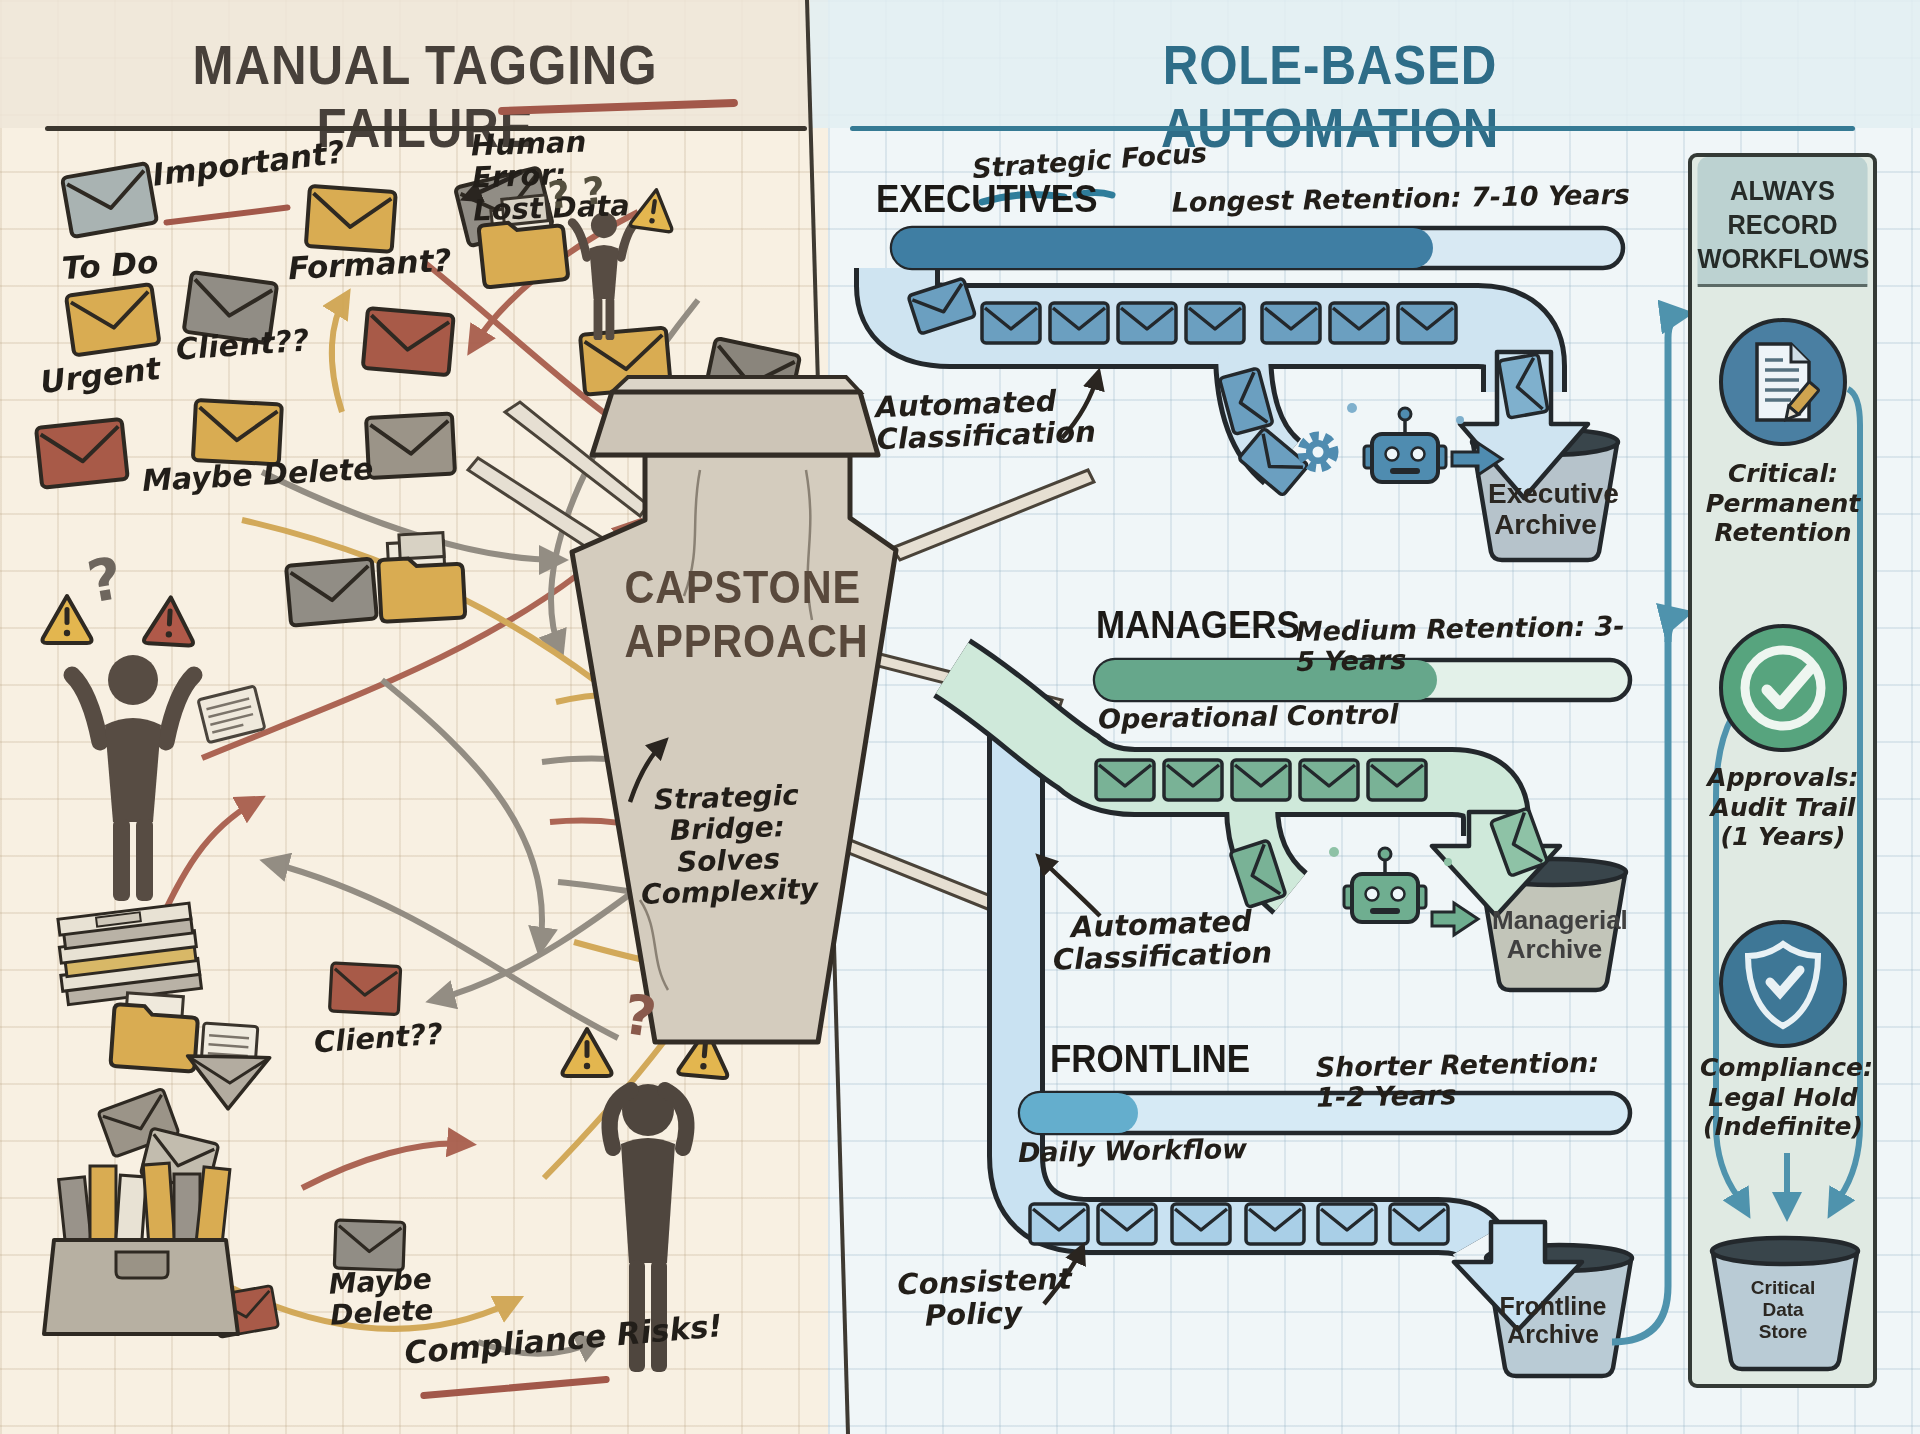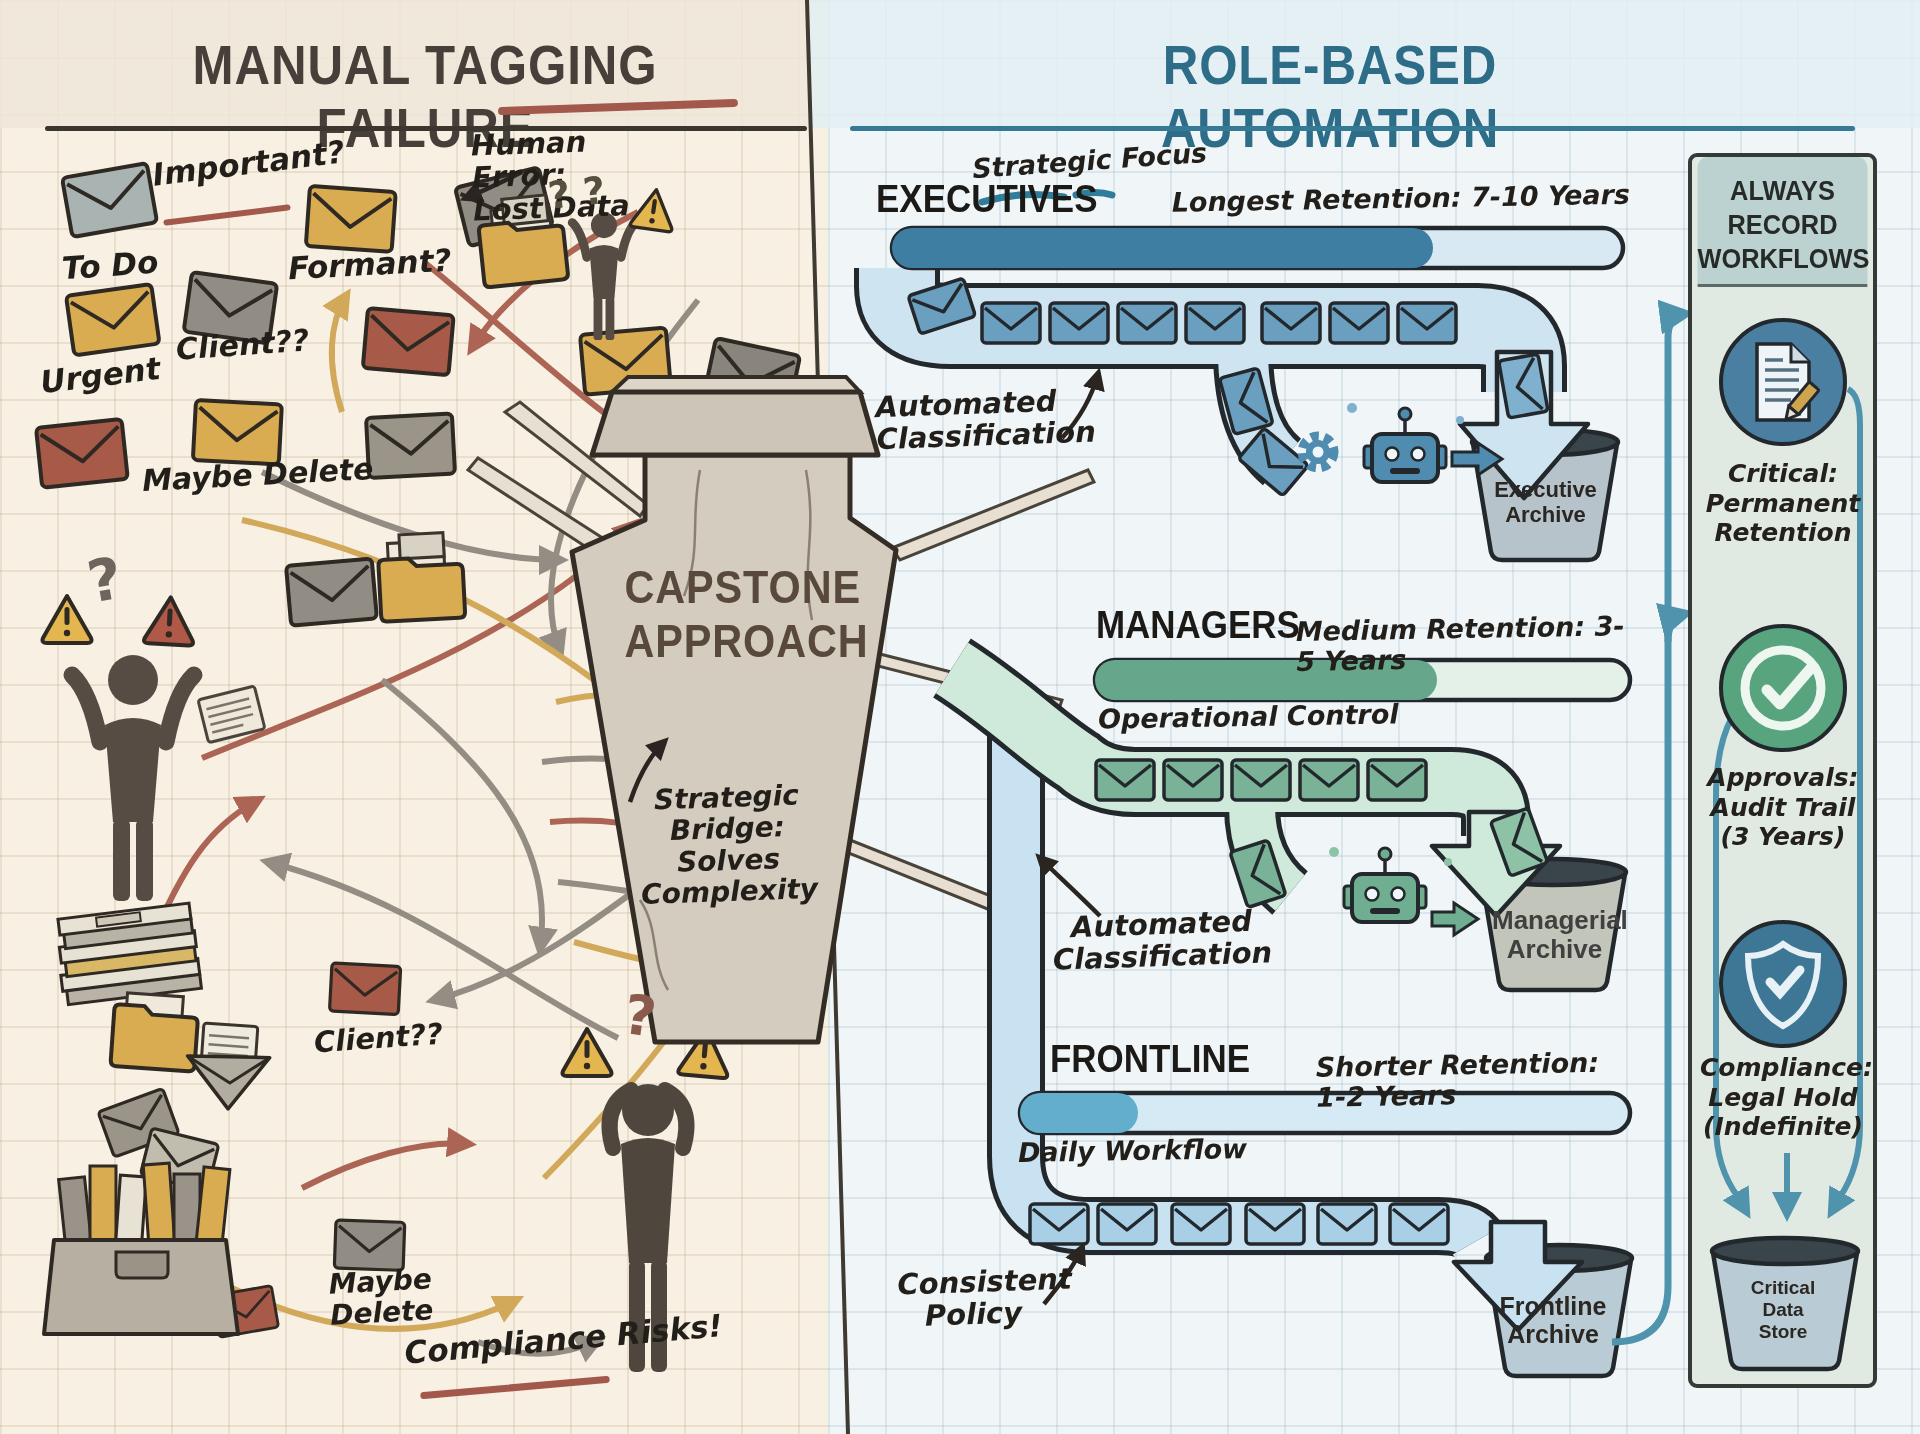--- a/index.html
+++ b/index.html
@@ -339,21 +339,21 @@
   <div class="lbl hd" style="left:612px;top:560px;width:250px;text-align:center;font-size:46px;line-height:1.18;color:#59493c;letter-spacing:1px;transform:scaleX(.9);">CAPSTONE
 APPROACH</div>
   <div class="lbl" style="left:608px;top:782px;width:240px;text-align:center;font-size:28px;transform:rotate(-2deg);">Strategic Bridge:
 Solves Complexity</div>
 
   <div class="lbl hd" style="left:876px;top:178px;font-size:38px;color:#1c1a17;transform:scaleX(.92);transform-origin:left;">EXECUTIVES</div>
   <div class="lbl" style="left:972px;top:146px;font-size:27px;transform:rotate(-4deg);">Strategic Focus</div>
   <div class="lbl" style="left:1140px;top:184px;width:490px;text-align:right;font-size:27px;transform:rotate(-1deg);">Longest Retention: 7-10 Years</div>
   <div class="lbl" style="left:876px;top:388px;width:180px;text-align:center;font-size:29px;transform:rotate(-2deg);">Automated
 Classification</div>
-  <div class="lbl hd" style="left:1488px;top:478px;width:115px;text-align:center;font-size:22px;color:#2b2722;">Executive
+  <div class="lbl hd" style="left:1488px;top:478px;width:115px;text-align:center;font-size:28px;color:#2b2722;">Executive
 Archive</div>
 
   <div class="lbl hd" style="left:1096px;top:604px;font-size:38px;color:#1c1a17;transform:scaleX(.92);transform-origin:left;">MANAGERS</div>
   <div class="lbl" style="left:1296px;top:614px;width:340px;font-size:27px;transform:rotate(-1deg);">Medium Retention: 3-5 Years</div>
   <div class="lbl" style="left:1098px;top:702px;font-size:27px;transform:rotate(-1deg);">Operational Control</div>
   <div class="lbl" style="left:1052px;top:908px;width:220px;text-align:center;font-size:29px;transform:rotate(-2deg);">Automated
 Classification</div>
   <div class="lbl hd" style="left:1492px;top:906px;width:125px;text-align:center;font-size:26px;color:#404040;">Managerial
 Archive</div>
 
@@ -392,21 +392,21 @@
 Retention</div>
     <div class="sb-icon" style="top:464px;">
       <svg width="134" height="134" viewBox="-67 -67 134 134">
         <circle r="62" fill="#57a47e" stroke="#23282c" stroke-width="4"></circle>
         <circle r="38" fill="none" stroke="#eef6f0" stroke-width="9"></circle>
         <path d="M-16,2 L-3,16 L28,-20" fill="none" stroke="#eef6f0" stroke-width="11" stroke-linecap="round" stroke-linejoin="round"></path>
       </svg>
     </div>
     <div class="sb-label" style="top:606px;">Approvals:
 Audit Trail
-(3 Years)</div>
+(1 Years)</div>
     <div class="sb-icon" style="top:760px;">
       <svg width="134" height="134" viewBox="-67 -67 134 134">
         <circle r="62" fill="#3e7796" stroke="#23282c" stroke-width="4"></circle>
         <path d="M0,-40 C12,-31 24,-28 35,-28 C35,4 23,30 0,42 C-23,30 -35,4 -35,-28 C-24,-28 -12,-31 0,-40 Z" fill="none" stroke="#e8f1f5" stroke-width="6"></path>
         <path d="M-13,-2 L-3,9 L17,-14" fill="none" stroke="#e8f1f5" stroke-width="9" stroke-linecap="round"></path>
       </svg>
     </div>
     <div class="sb-label" style="top:896px;text-align:center;">Compliance:
 Legal Hold
 (Indefinite)</div>

